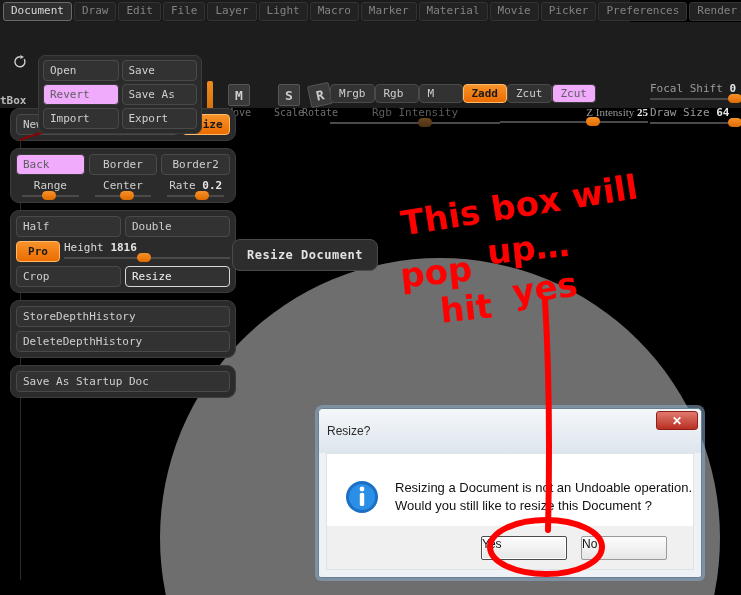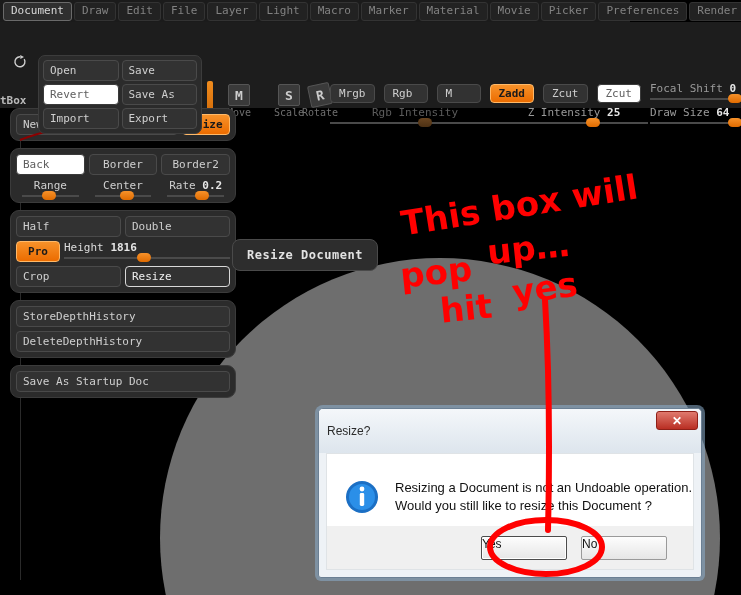--- a/index.html
+++ b/index.html
@@ -61,42 +61,42 @@
   .filegrp {
     position: absolute; left: 38px; top: 33px; width: 164px;
     display: grid; grid-template-columns: 1fr 1fr; gap: 3px;
     z-index: 5;
   }
   .zbtn {
     background: #323232; border: 1px solid #4a4a4a; border-radius: 4px;
     color: #cfcfcf; font-size: 11px; padding: 3px 6px; text-align: left;
     white-space: nowrap; line-height: 13px;
   }
-  .zbtn.dim { color: #5e5e5e; background: #ffffff; border-color: #3a3a3a; }
+  .zbtn.dim { color: #5e5e5e; background: #f0abfc; border-color: #3a3a3a; }
   .zbtn.on {
     background: linear-gradient(#f7922a, #ec6c00); border: 1px solid #ffb968;
     color: #1a1a1a; font-weight: bold;
   }
   .zbtn.sel { border: 1px solid #d8d8d8; color: #f0f0f0; }
   .zbtn.center { text-align: center; }
 
   .orange-tab {
     position: absolute; left: 207px; top: 59px; width: 6px; height: 46px;
     background: linear-gradient(#f08c1e, #c85f00); border-radius: 2px;
   }
 
   .xform { position: absolute; top: 62px; text-align: center; width: 42px; }
   .xform .gl {
     width: 22px; height: 22px; margin: 0 auto; color: #cdcdcd;
     font-size: 13px; font-weight: bold; line-height: 22px;
     background: #3a3a3a; border: 1px solid #555; border-radius: 2px;
   }
   .xform .cap { font-size: 10px; color: #6f6f6f; margin-top: 1px; }
 
-  .mode-row { position: absolute; left: 330px; top: 62px; display: flex; gap: 9px; }
+  .mode-row { position: absolute; left: 330px; top: 62px; display: flex; gap: 0; }
   .mode-row .zbtn { padding: 2px 8px; min-width: 44px; }
 
   .slider-wrap { position: absolute; }
   .sl-label { font-size: 11px; color: #9a9a9a; white-space: nowrap; }
   .sl-label b { color: #e6e6e6; }
   .sl-track {
     height: 2px; background: #4a4a4a; margin-top: 3px; position: relative;
   }
   .sl-knob {
     position: absolute; top: -4px; width: 14px; height: 9px; border-radius: 5px;
@@ -239,21 +239,21 @@
       <div class="zbtn dim">Zcut</div>
     </div>
 
     <div class="slider-wrap" style="left:330px;top:84px;width:170px;">
       <div class="sl-label" style="color:#5c5c5c;text-align:center;">Rgb Intensity</div>
       <div class="sl-track">
           <div class="sl-knob dark" style="left:52%;"></div>
         </div>
     </div>
     <div class="slider-wrap" style="left:500px;top:84px;width:148px;">
-      <div class="sl-label" style="text-align:center;"><span>Z Intensity</span> <b>25</b></div>
+      <div class="sl-label" style="text-align:right;font-family:Liberation Serif, serif;"><span>Z Intensity</span> <b>25</b></div>
       <div class="sl-track">
           <div class="sl-knob" style="left:58%;"></div>
         </div>
     </div>
     <div class="slider-wrap" style="left:650px;top:60px;width:91px;">
       <div class="sl-label"><span>Focal Shift</span> <b>0</b></div>
       <div class="sl-track">
           <div class="sl-knob" style="left:86%;"></div>
         </div>
     </div>

